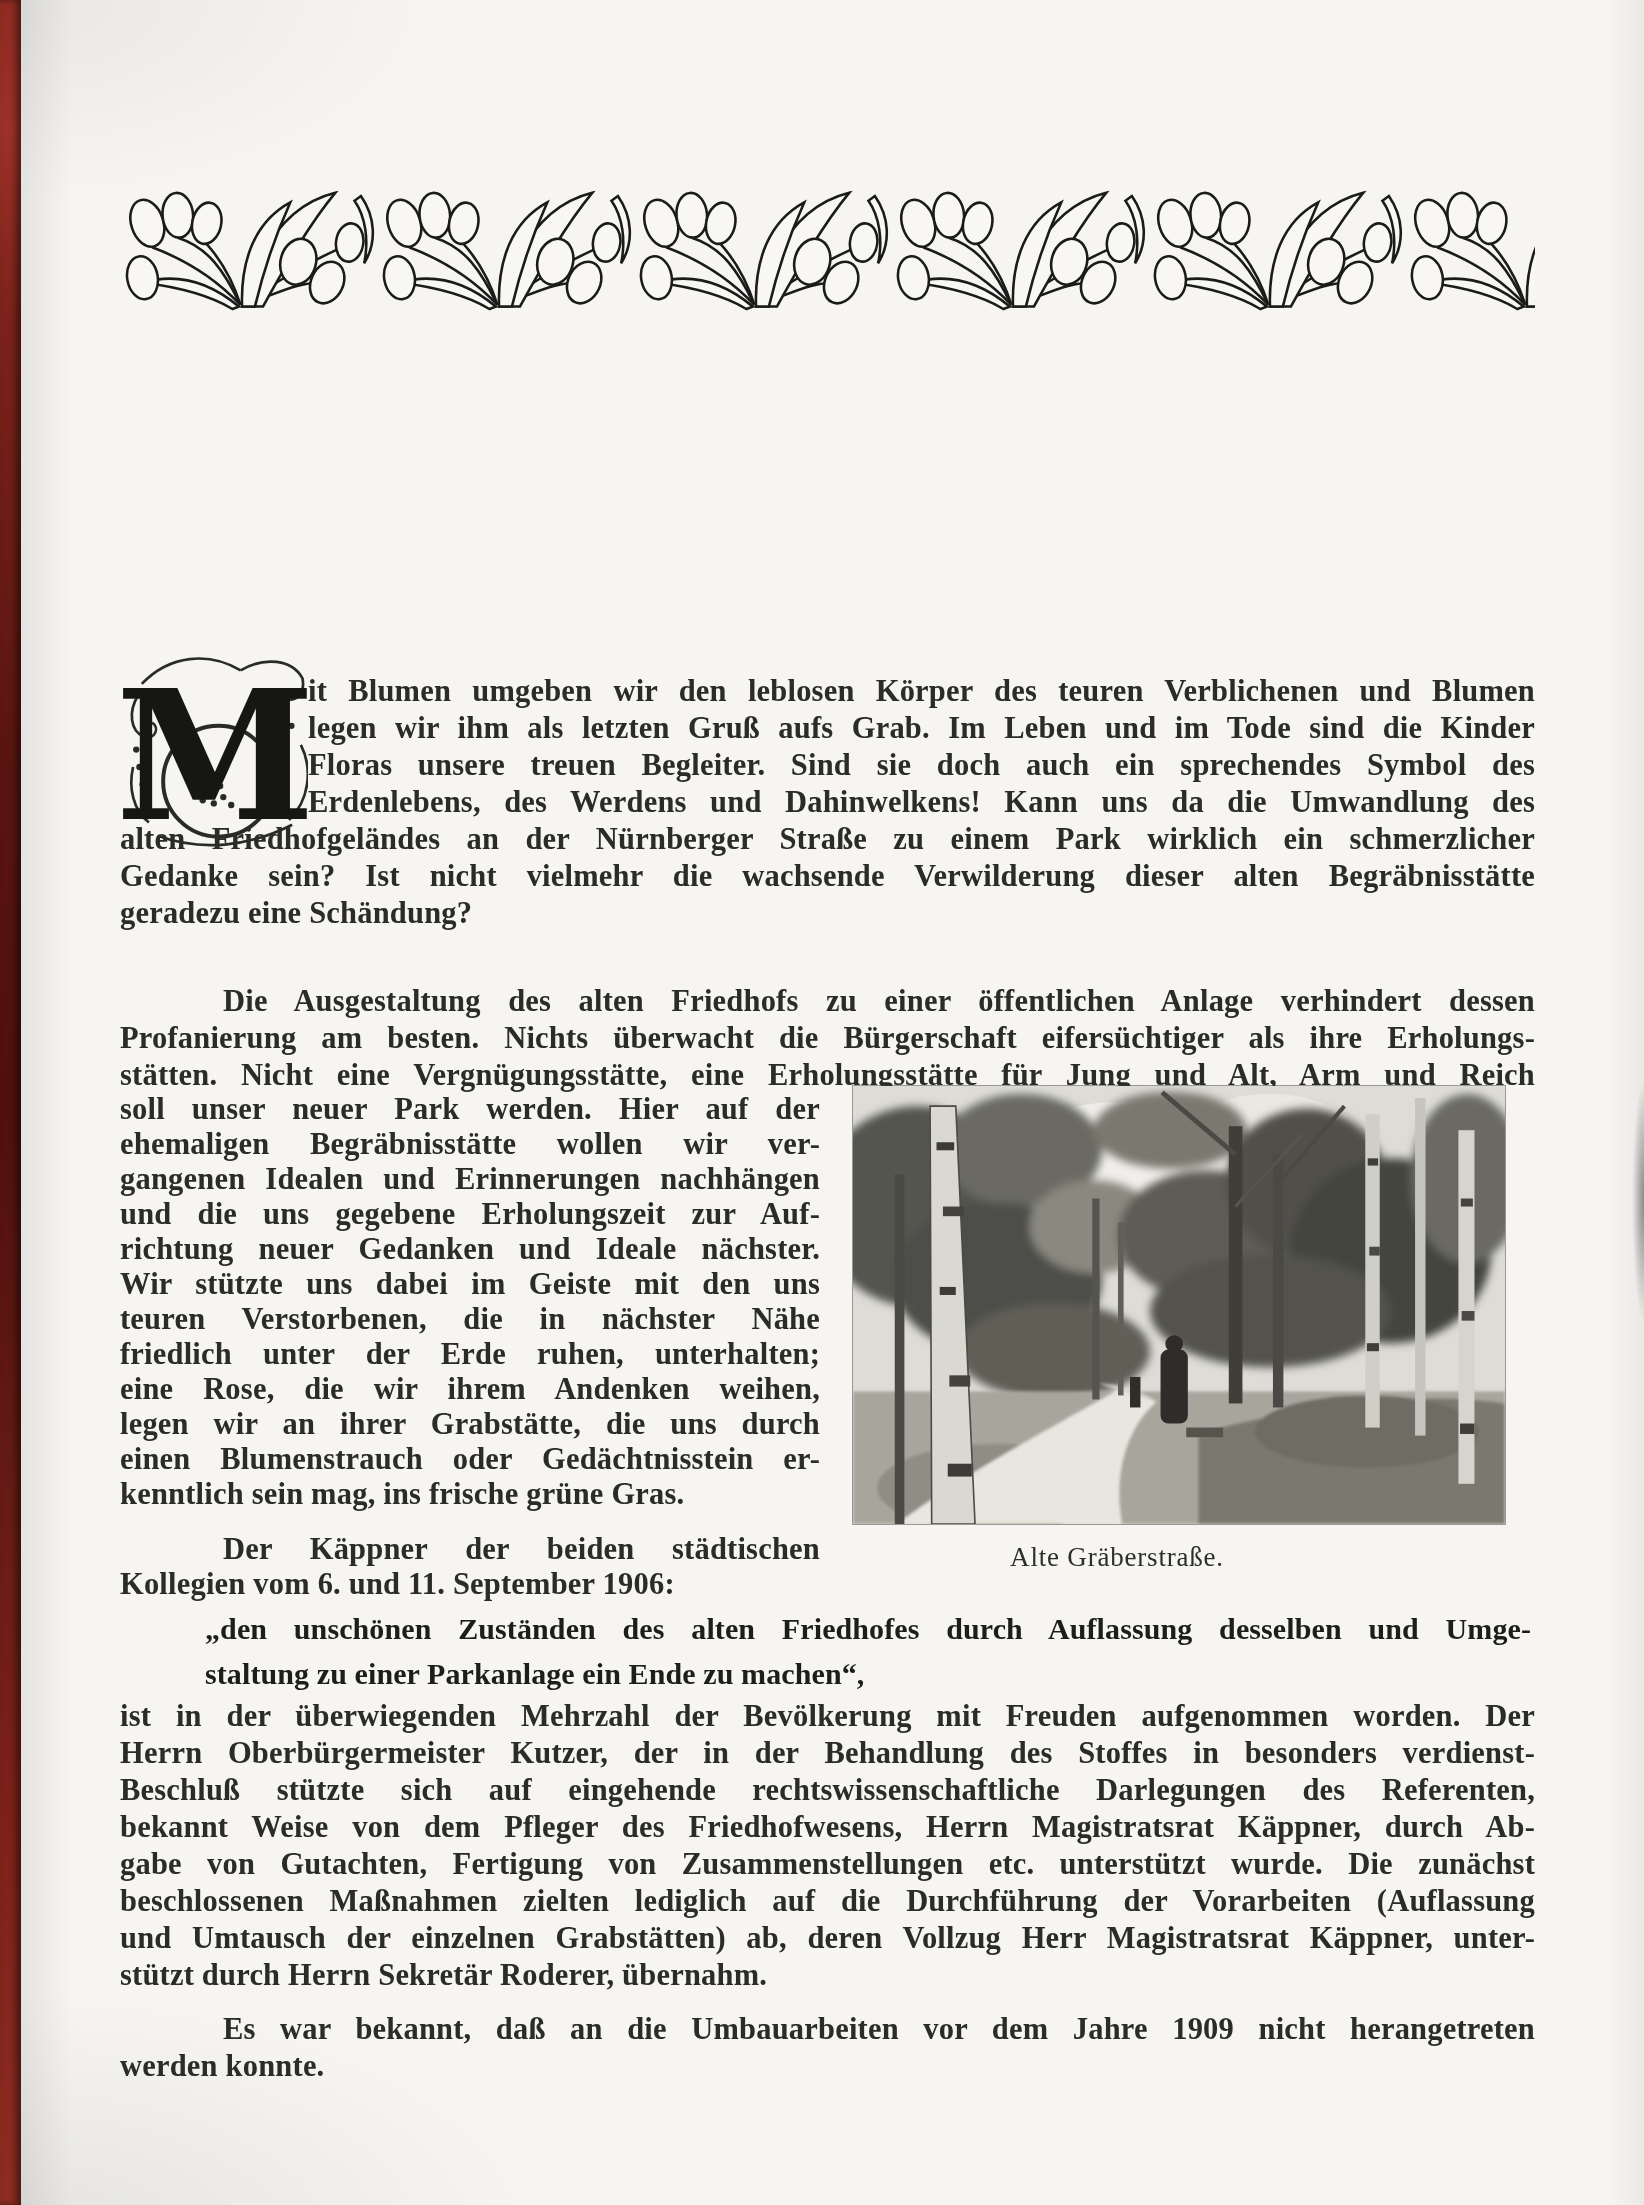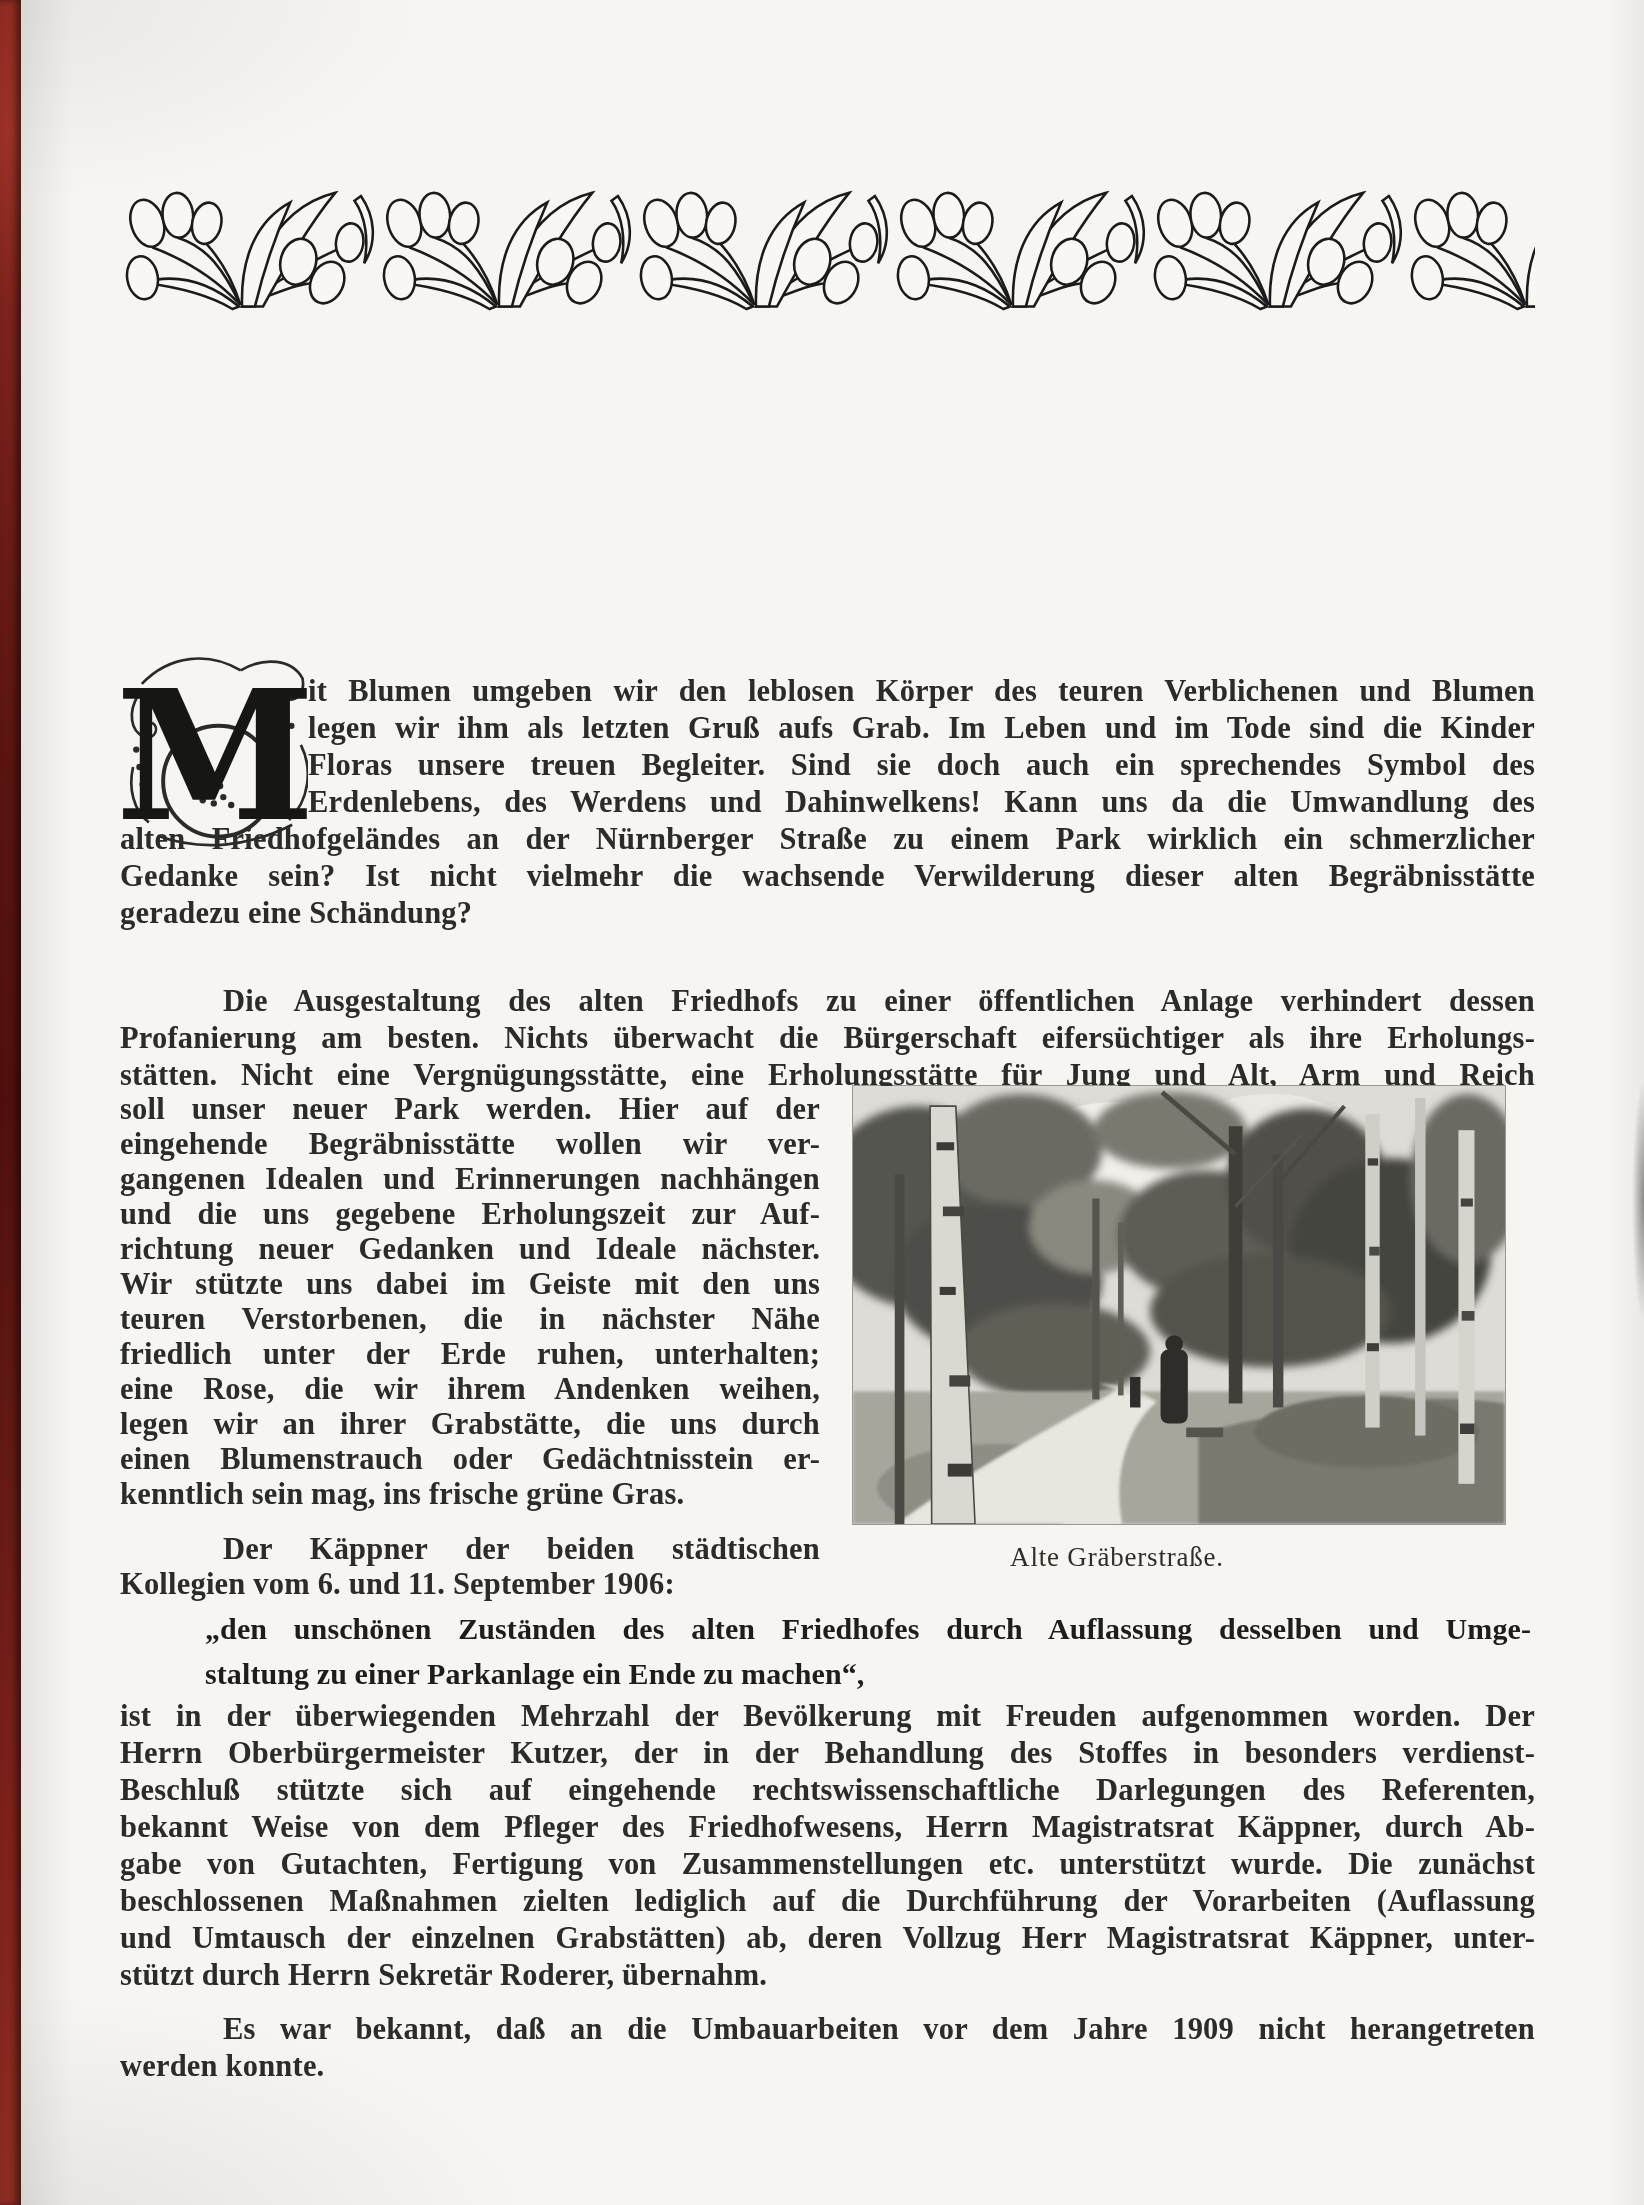--- a/index.html
+++ b/index.html
@@ -123,21 +123,21 @@
   </div>
 
   <div class="blk" style="left:120px;top:968px;width:1415px;">
     <div class="ln j ind">Die Ausgestaltung des alten Friedhofs zu einer öffentlichen Anlage verhindert dessen</div>
     <div class="ln j">Profanierung am besten. Nichts überwacht die Bürgerschaft eifersüchtiger als ihre Erholungs-</div>
     <div class="ln j">stätten. Nicht eine Vergnügungsstätte, eine Erholungsstätte für Jung und Alt, Arm und Reich</div>
   </div>
 
   <div class="blk nrw" style="left:120px;top:1092px;width:700px;">
     <div class="ln j">soll unser neuer Park werden. Hier auf der</div>
-    <div class="ln j">eingehende Begräbnisstätte wollen wir ver-</div>
+    <div class="ln j">ehemaligen Begräbnisstätte wollen wir ver-</div>
     <div class="ln j">gangenen Idealen und Erinnerungen nachhängen</div>
     <div class="ln j">und die uns gegebene Erholungszeit zur Auf-</div>
     <div class="ln j">richtung neuer Gedanken und Ideale nächster.</div>
     <div class="ln j">Wir stützte uns dabei im Geiste mit den uns</div>
     <div class="ln j">teuren Verstorbenen, die in nächster Nähe</div>
     <div class="ln j">friedlich unter der Erde ruhen, unterhalten;</div>
     <div class="ln j">eine Rose, die wir ihrem Andenken weihen,</div>
     <div class="ln j">legen wir an ihrer Grabstätte, die uns durch</div>
     <div class="ln j">einen Blumenstrauch oder Gedächtnisstein er-</div>
     <div class="ln">kenntlich sein mag, ins frische grüne Gras.</div>

